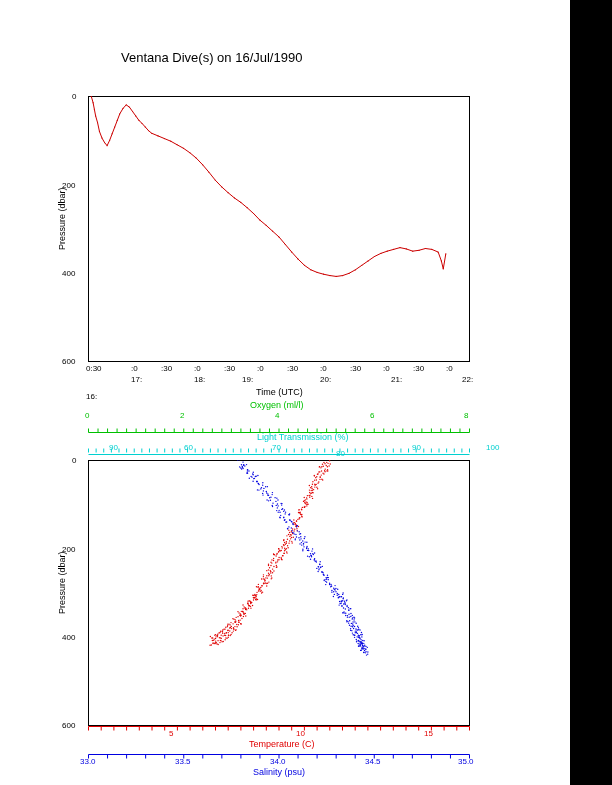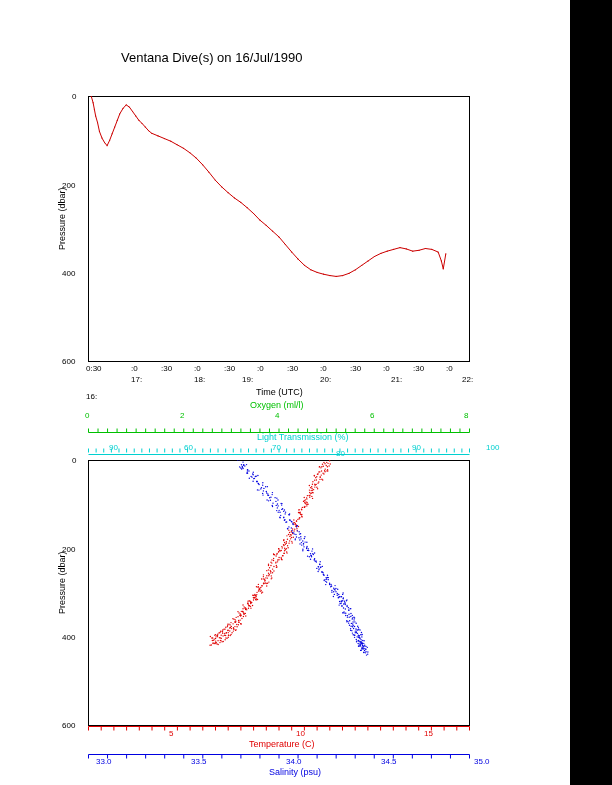--- a/index.html
+++ b/index.html
@@ -8,21 +8,21 @@
   .txt{position:absolute;white-space:nowrap;}
   .title{font-size:13px;color:#000;}
   .axlabel{font-size:9px;color:#000;}
   .tick{font-size:8px;color:#000;}
   .vert{transform-origin:0 0;transform:rotate(-90deg);}
   .frame{position:absolute;border:1px solid #000;box-sizing:border-box;background:#fff;}
   svg{display:block;}
   .green{color:#00c000;}
   .cyan{color:#00d0d0;padding-left:24px;}
   .red{color:#e00000;}
-  .blue{color:#0000e0;margin-left:16px;}
+  .blue{color:#0000e0;}
 </style>
 </head>
 <body>
 
 <div id="page">
 
   <div class="txt title" style="left:121px;top:50px;">Ventana Dive(s) on 16/Jul/1990</div>
 
   <div class="frame" style="left:88px;top:96px;width:382px;height:266px;"></div>
 

